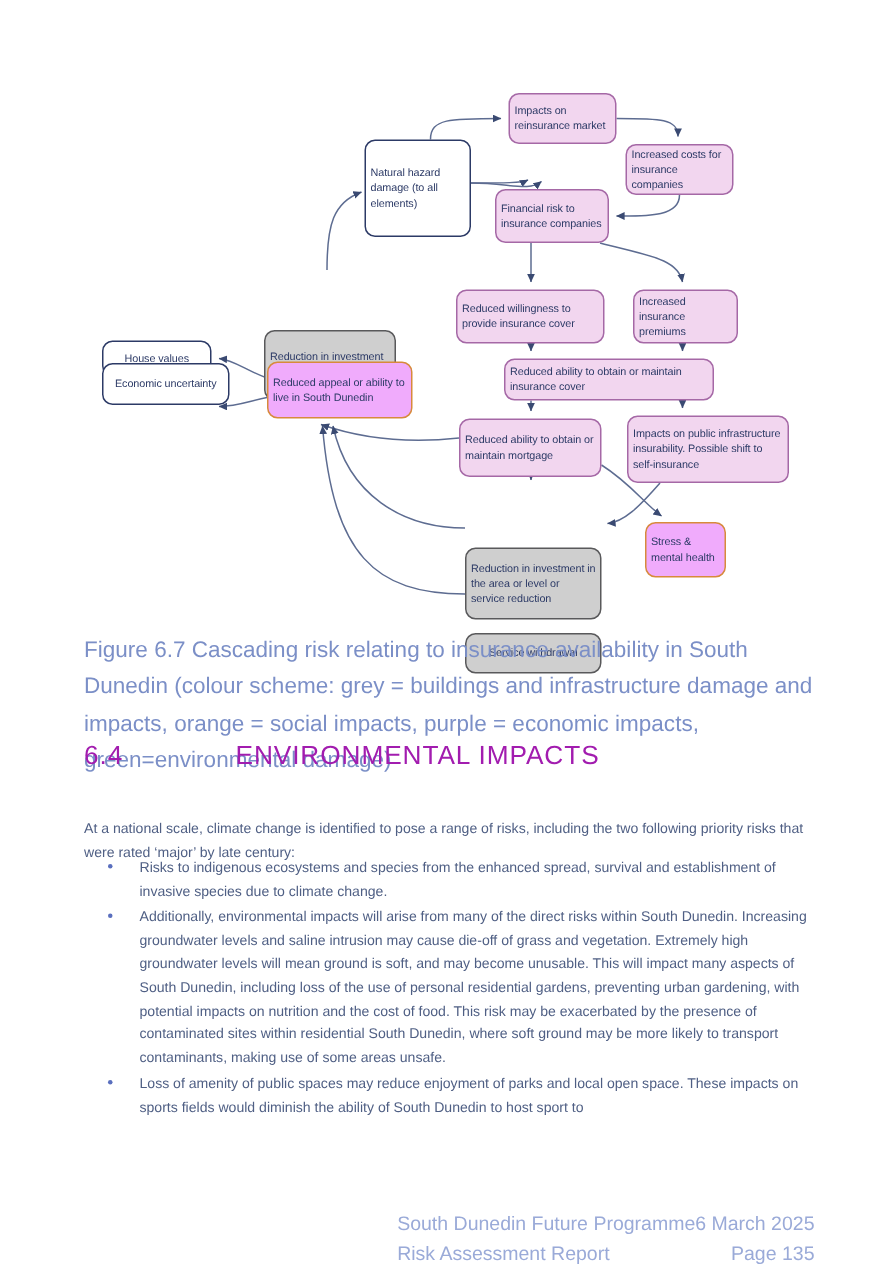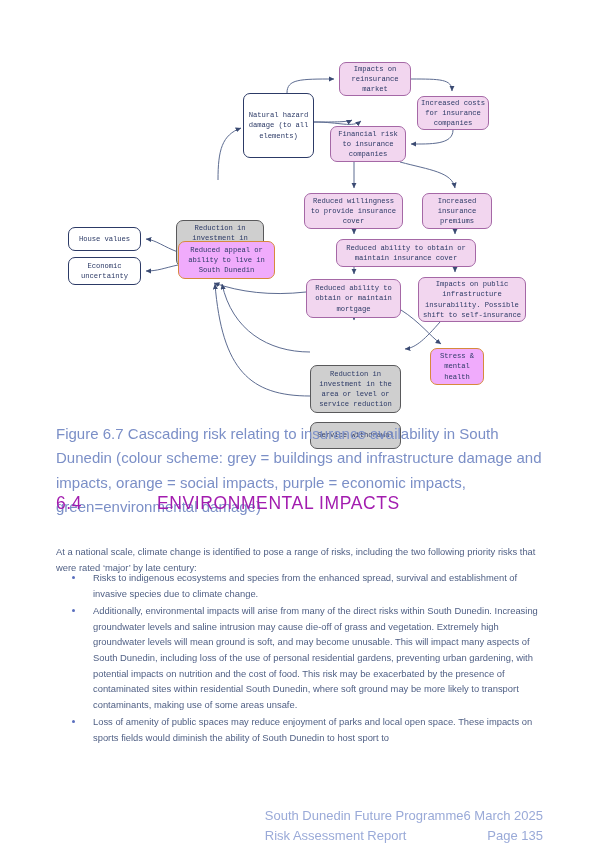--- a/index.html
+++ b/index.html
@@ -38,22 +38,22 @@
     width: 597px;
     height: 415px;
   }
   .node {
     position: absolute;
     box-sizing: border-box;
     border-radius: 7px;
     display: flex;
     align-items: center;
     justify-content: center;
-    text-align: center;
-    font-family: Liberation Mono, monospace;
+    text-align: left;
+    font-family: Liberation Sans, sans-serif;
     font-size: 7.2px;
     line-height: 1.42;
     color: #2c3a66;
     padding: 2px 3px;
     letter-spacing: -0.05px;
   }
   .node-purple {
     background: #f2d6ef;
     border: 1px solid #a568a6;
   }
@@ -216,21 +216,21 @@
     <div id="node-layer">
         <div class="node node-white" style="left: 243px; top: 93px; width: 71px; height: 65px;">Natural hazard damage (to all elements)</div>
         <div class="node node-purple" style="left: 339px; top: 62px; width: 72px; height: 34px;">Impacts on reinsurance market</div>
         <div class="node node-purple" style="left: 417px; top: 96px; width: 72px; height: 34px;">Increased costs for insurance companies</div>
         <div class="node node-purple" style="left: 330px; top: 126px; width: 76px; height: 36px;">Financial risk to insurance companies</div>
         <div class="node node-grey" style="left: 176px; top: 180px; width: 88px; height: 47px;">Reduction in investment in protection measures</div>
         <div class="node node-purple" style="left: 304px; top: 193px; width: 99px; height: 36px;">Reduced willingness to provide insurance cover</div>
         <div class="node node-purple" style="left: 422px; top: 193px; width: 70px; height: 36px;">Increased insurance premiums</div>
         <div class="node node-purple" style="left: 336px; top: 239px; width: 140px; height: 28px;">Reduced ability to obtain or maintain insurance cover</div>
         <div class="node node-white" style="left: 68px; top: 227px; width: 73px; height: 24px;">House values</div>
-        <div class="node node-white" style="left: 68px; top: 257px; width: 73px; height: 28px;">Economic uncertainty</div>
+        <div class="node node-white" style="left: 68px; top: 242px; width: 85px; height: 28px;">Economic uncertainty</div>
         <div class="node node-orange" style="left: 178px; top: 241px; width: 97px; height: 38px;">Reduced appeal or ability to live in South Dunedin</div>
         <div class="node node-purple" style="left: 306px; top: 279px; width: 95px; height: 39px;">Reduced ability to obtain or maintain mortgage</div>
         <div class="node node-purple" style="left: 418px; top: 277px; width: 108px; height: 45px;">Impacts on public infrastructure insurability. Possible shift to self-insurance</div>
         <div class="node node-grey" style="left: 310px; top: 325px; width: 91px; height: 48px;">Reduction in investment in the area or level or service reduction</div>
         <div class="node node-orange" style="left: 430px; top: 348px; width: 54px; height: 37px;">Stress &amp; mental health</div>
         <div class="node node-grey" style="left: 310px; top: 382px; width: 91px; height: 27px;">Service withdrawal</div>
       </div>
   </div>
 
   <div class="caption">Figure 6.7 Cascading risk relating to insurance availability in South Dunedin (colour scheme: grey = buildings and infrastructure damage and impacts, orange = social impacts, purple = economic impacts, green=environmental damage)</div>

